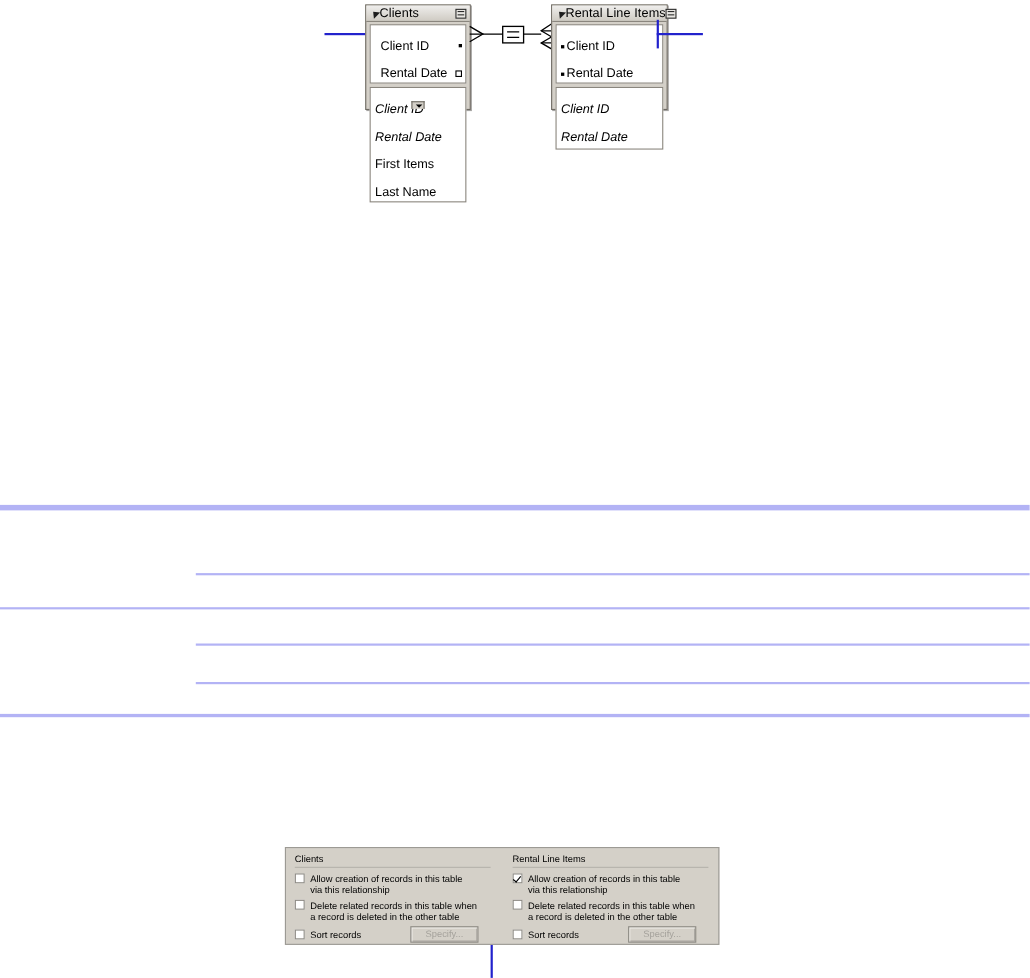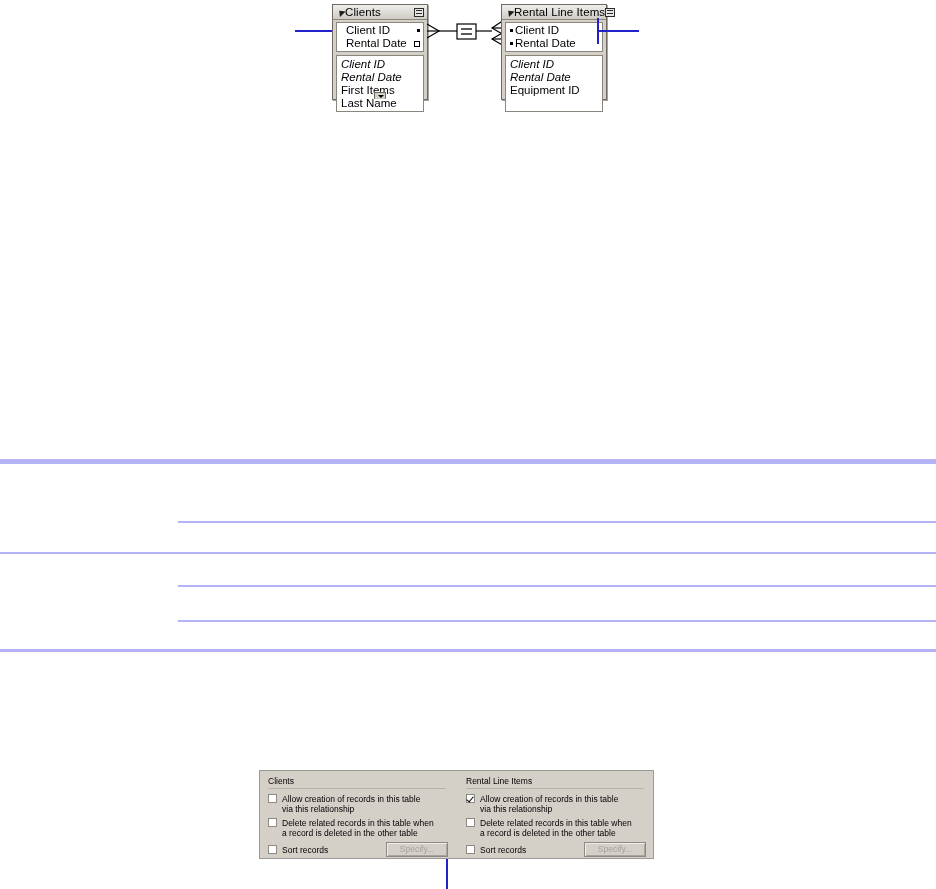--- a/index.html
+++ b/index.html
@@ -100,21 +100,21 @@
     padding: 2px 0 1px 0;
     overflow: hidden;
   }
   .rel-row {
     display: flex;
     align-items: center;
     height: 13px;
     font-size: 11.5px;
     color: #000;
     line-height: 13px;
-    padding: 0 3px 0 4px;
+    padding: 12px 3px 0 4px;
     white-space: nowrap;
   }
   .rel-row .bullet-left {
     width: 5px;
     flex: 0 0 5px;
     text-align: left;
     font-size: 9px;
     line-height: 9px;
   }
   .rel-row .bullet-left i {
@@ -259,21 +259,21 @@
     width: 62px;
     height: 15px;
     background: #d4d0c8;
     border: 1px solid #8d8a84;
     box-sizing: border-box;
     font-size: 8.5px;
     color: #a5a29c;
     text-align: center;
     line-height: 13px;
     box-shadow: inset 1px 1px 0 #f0eeea, inset -1px -1px 0 #a7a49e;
-    margin-right: 2px;
+    margin-right: 15px;
   }
 </style>
 </head>
 <body>
 
 <div id="rel-diagram">
 
   <div class="callout" style="left:295px; top:30px; width:46px; height:2px;"></div>
 
   <div class="rel-table" style="left:332px; top:4px; width:96px; height:96px;">

